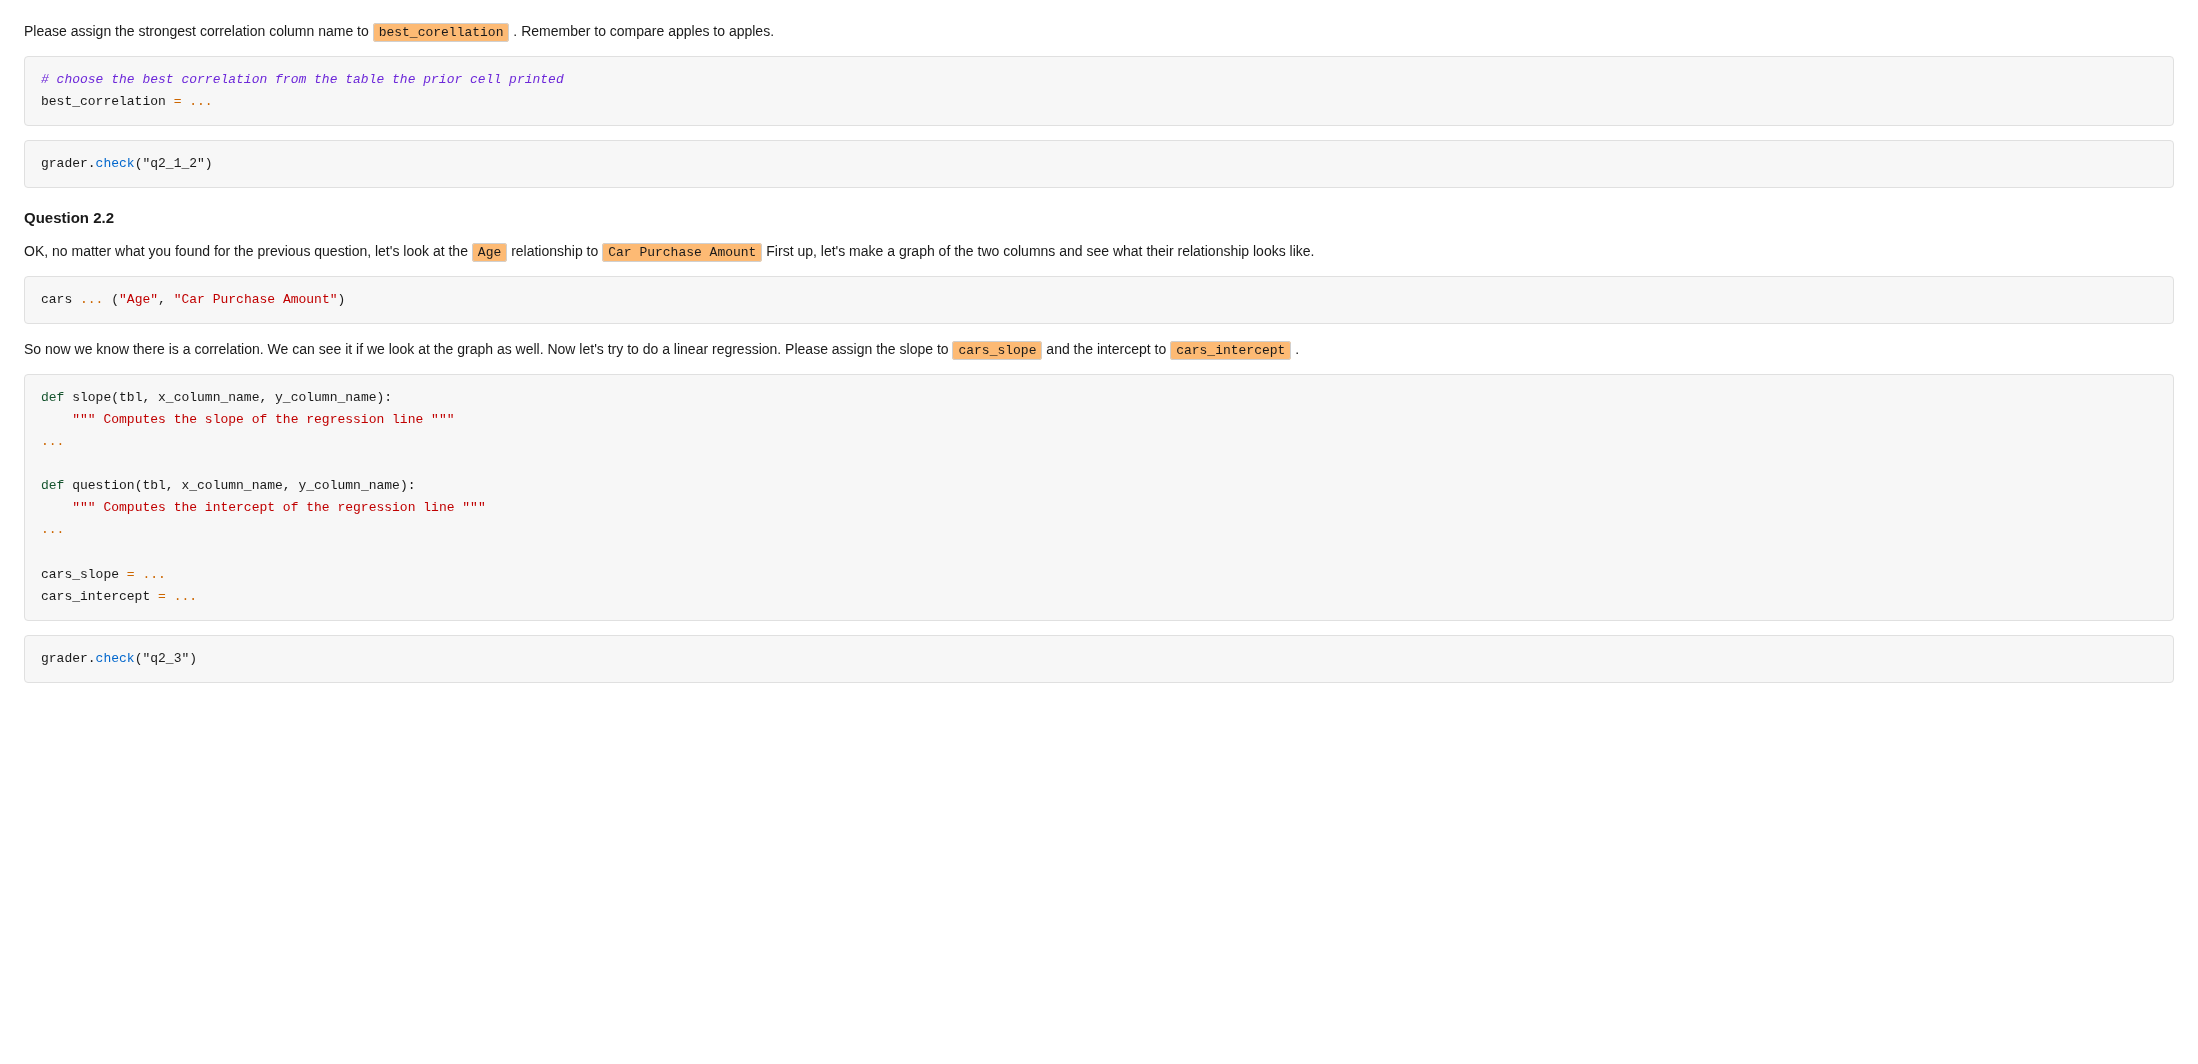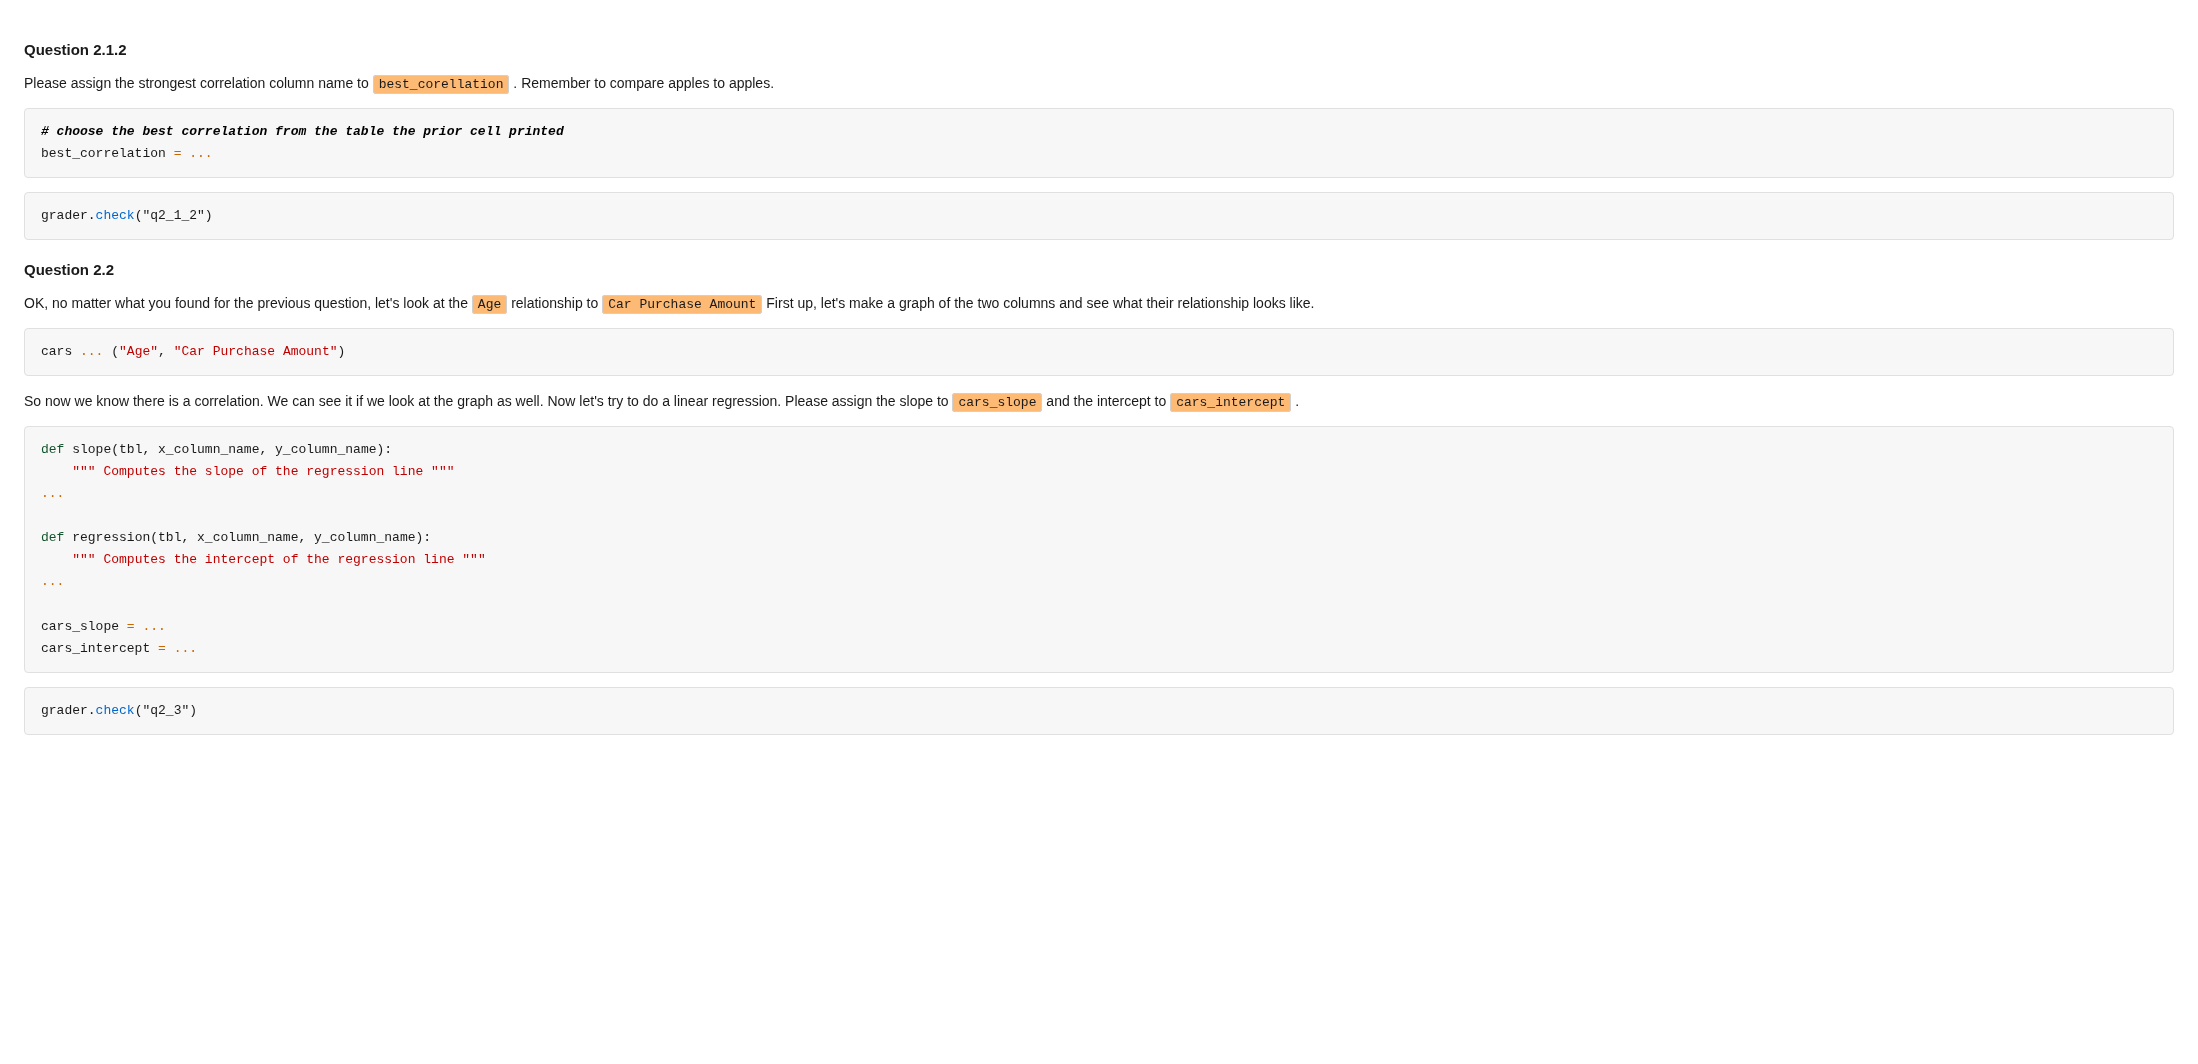--- a/index.html
+++ b/index.html
@@ -44,34 +44,33 @@
       font-family: "SFMono-Regular", Consolas, "Liberation Mono", Menlo, monospace;
       font-size: 13px;
       line-height: 1.7;
       white-space: pre;
       overflow-x: auto;
     }
     .section {
       margin-bottom: 6px;
     }
     
-    .c-comment { color: #000000; font-style: italic; font-weight: bold; }
+    .c-comment { color: #6d28d9; font-style: italic; }
     .c-keyword { color: #14532d; }
     .c-string { color: #c00000; }
     .c-operator { color: #cc6600; }
     .c-ellipsis { color: #cc6600; }
     .c-method { color: #0066cc; }
     .c-normal { color: #1a1a1a; }
     .c-varname { color: #1a1a1a; text-align: center; }
   </style>
 </head>
 <body>
 
 <div class="section">
-  <div class="question-title">Question 2.1.2</div>
   <div class="question-text">
     <span>Please assign the strongest correlation column name to</span>
     <code class="inline">best_corellation</code>
     <span>. Remember to compare apples to apples.</span>
   </div>
 
   <div class="code-cell"><span class="c-comment"># choose the best correlation from the table the prior cell printed</span>
 <span class="c-varname">best_correlation</span><span class="c-operator"> = </span><span class="c-ellipsis">...</span></div>
 
   <div class="code-cell"><span class="c-normal">grader.</span><span class="c-method">check</span><span class="c-normal">("q2_1_2")</span></div>
@@ -96,21 +95,21 @@
     <code class="inline">cars_slope</code>
     <span>and the intercept to</span>
     <code class="inline">cars_intercept</code>
     <span>.</span>
   </div>
 
   <div class="code-cell"><span class="c-keyword">def </span><span class="c-varname">slope</span><span class="c-normal">(tbl, x_column_name, y_column_name):</span>
     <span class="c-string">""" Computes the slope of the regression line """</span>
 <span class="c-ellipsis">...</span>
 
-<span class="c-keyword">def </span><span class="c-varname">regression</span><span class="c-normal">(tbl, x_column_name, y_column_name):</span>
+<span class="c-keyword">def </span><span class="c-varname">question</span><span class="c-normal">(tbl, x_column_name, y_column_name):</span>
     <span class="c-string">""" Computes the intercept of the regression line """</span>
 <span class="c-ellipsis">...</span>
 
 <span class="c-varname">cars_slope</span><span class="c-operator"> = </span><span class="c-ellipsis">...</span>
 <span class="c-varname">cars_intercept</span><span class="c-operator"> = </span><span class="c-ellipsis">...</span></div>
 
   <div class="code-cell"><span class="c-normal">grader.</span><span class="c-method">check</span><span class="c-normal">("q2_3")</span></div>
 </div>
 
 </body></html>

